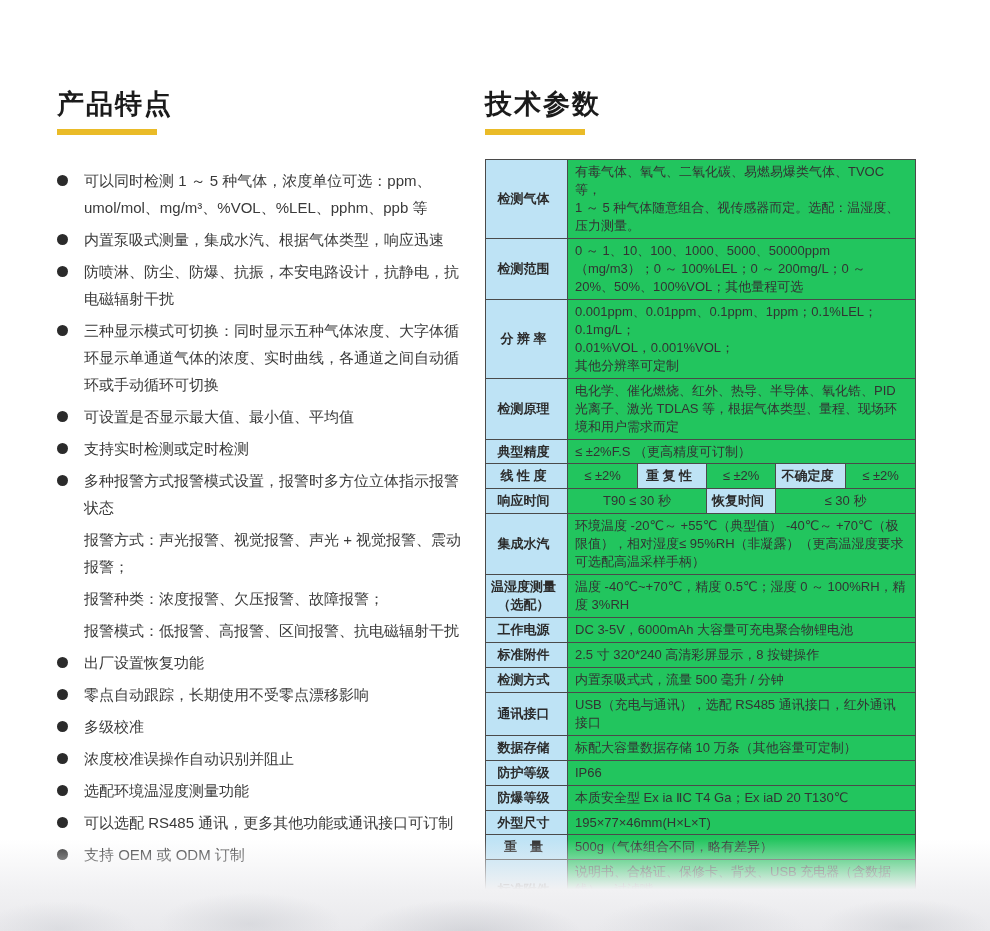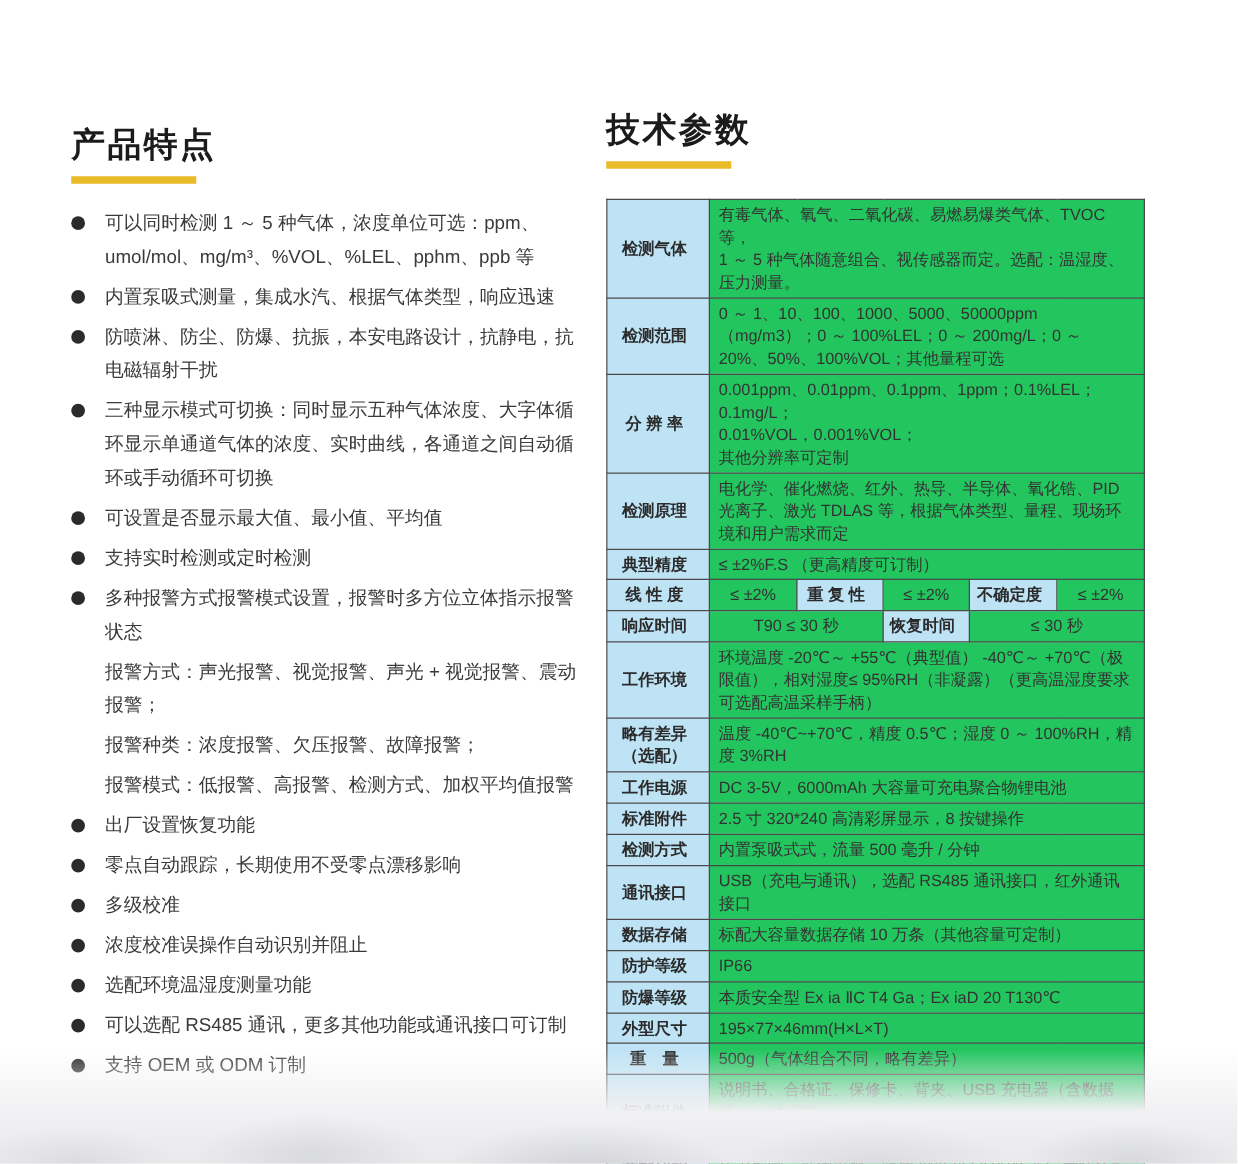--- a/index.html
+++ b/index.html
@@ -27,25 +27,25 @@
   .title-underline{
     width:100px;
     height:6px;
     background:#EABB28;
     margin-top:9px;
   }
   
   .left-col{
     position:absolute;
     left:57px;
-    top:100px;
+    top:88px;
     width:412px;
   }
   .features{
-    margin-top:18px;
+    margin-top:32px;
   }
   .feature{
     display:flex;
     align-items:flex-start;
     font-size:15px;
     color:#3a3a3a;
     line-height:27px;
     margin-bottom:5px;
   }
   .feature .dot{
@@ -153,21 +153,21 @@
           <span class="dot"></span>
           <div class="ftext">多种报警方式报警模式设置，报警时多方位立体指示报警状态</div>
         </div>
       <div class="feature cont">
           <div class="ftext">报警方式：声光报警、视觉报警、声光 + 视觉报警、震动报警；</div>
         </div>
       <div class="feature cont">
           <div class="ftext">报警种类：浓度报警、欠压报警、故障报警；</div>
         </div>
       <div class="feature cont">
-          <div class="ftext">报警模式：低报警、高报警、检测方式、加权平均值报警</div>
+          <div class="ftext">报警模式：低报警、高报警、区间报警、抗电磁辐射干扰</div>
         </div>
       <div class="feature">
           <span class="dot"></span>
           <div class="ftext">出厂设置恢复功能</div>
         </div>
       <div class="feature">
           <span class="dot"></span>
           <div class="ftext">零点自动跟踪，长期使用不受零点漂移影响</div>
         </div>
       <div class="feature">
@@ -238,25 +238,25 @@
           <th>不确定度</th>
           <td class="center">≤ ±2%</td>
         </tr>
         <tr>
           <th>响应时间</th>
           <td class="center" colspan="2">T90 ≤ 30 秒</td>
           <th>恢复时间</th>
           <td class="center" colspan="2">≤ 30 秒</td>
         </tr>
         <tr>
-            <th colspan="1">工作环境</th>
+            <th colspan="1">集成水汽</th>
             <td colspan="5">环境温度 -20℃～ +55℃（典型值） -40℃～ +70℃（极限值），相对湿度≤ 95%RH（非凝露）（更高温湿度要求可选配高温采样手柄）</td>
           </tr>
         <tr>
-            <th colspan="1">略有差异
+            <th colspan="1">温湿度测量
 （选配）</th>
             <td colspan="5">温度 -40℃~+70℃，精度 0.5℃；湿度 0 ～ 100%RH，精度 3%RH</td>
           </tr>
         <tr>
             <th colspan="1">工作电源</th>
             <td colspan="5">DC 3-5V，6000mAh 大容量可充电聚合物锂电池</td>
           </tr>
         <tr>
             <th colspan="1">标准附件</th>
             <td colspan="5">2.5 寸 320*240 高清彩屏显示，8 按键操作</td>

